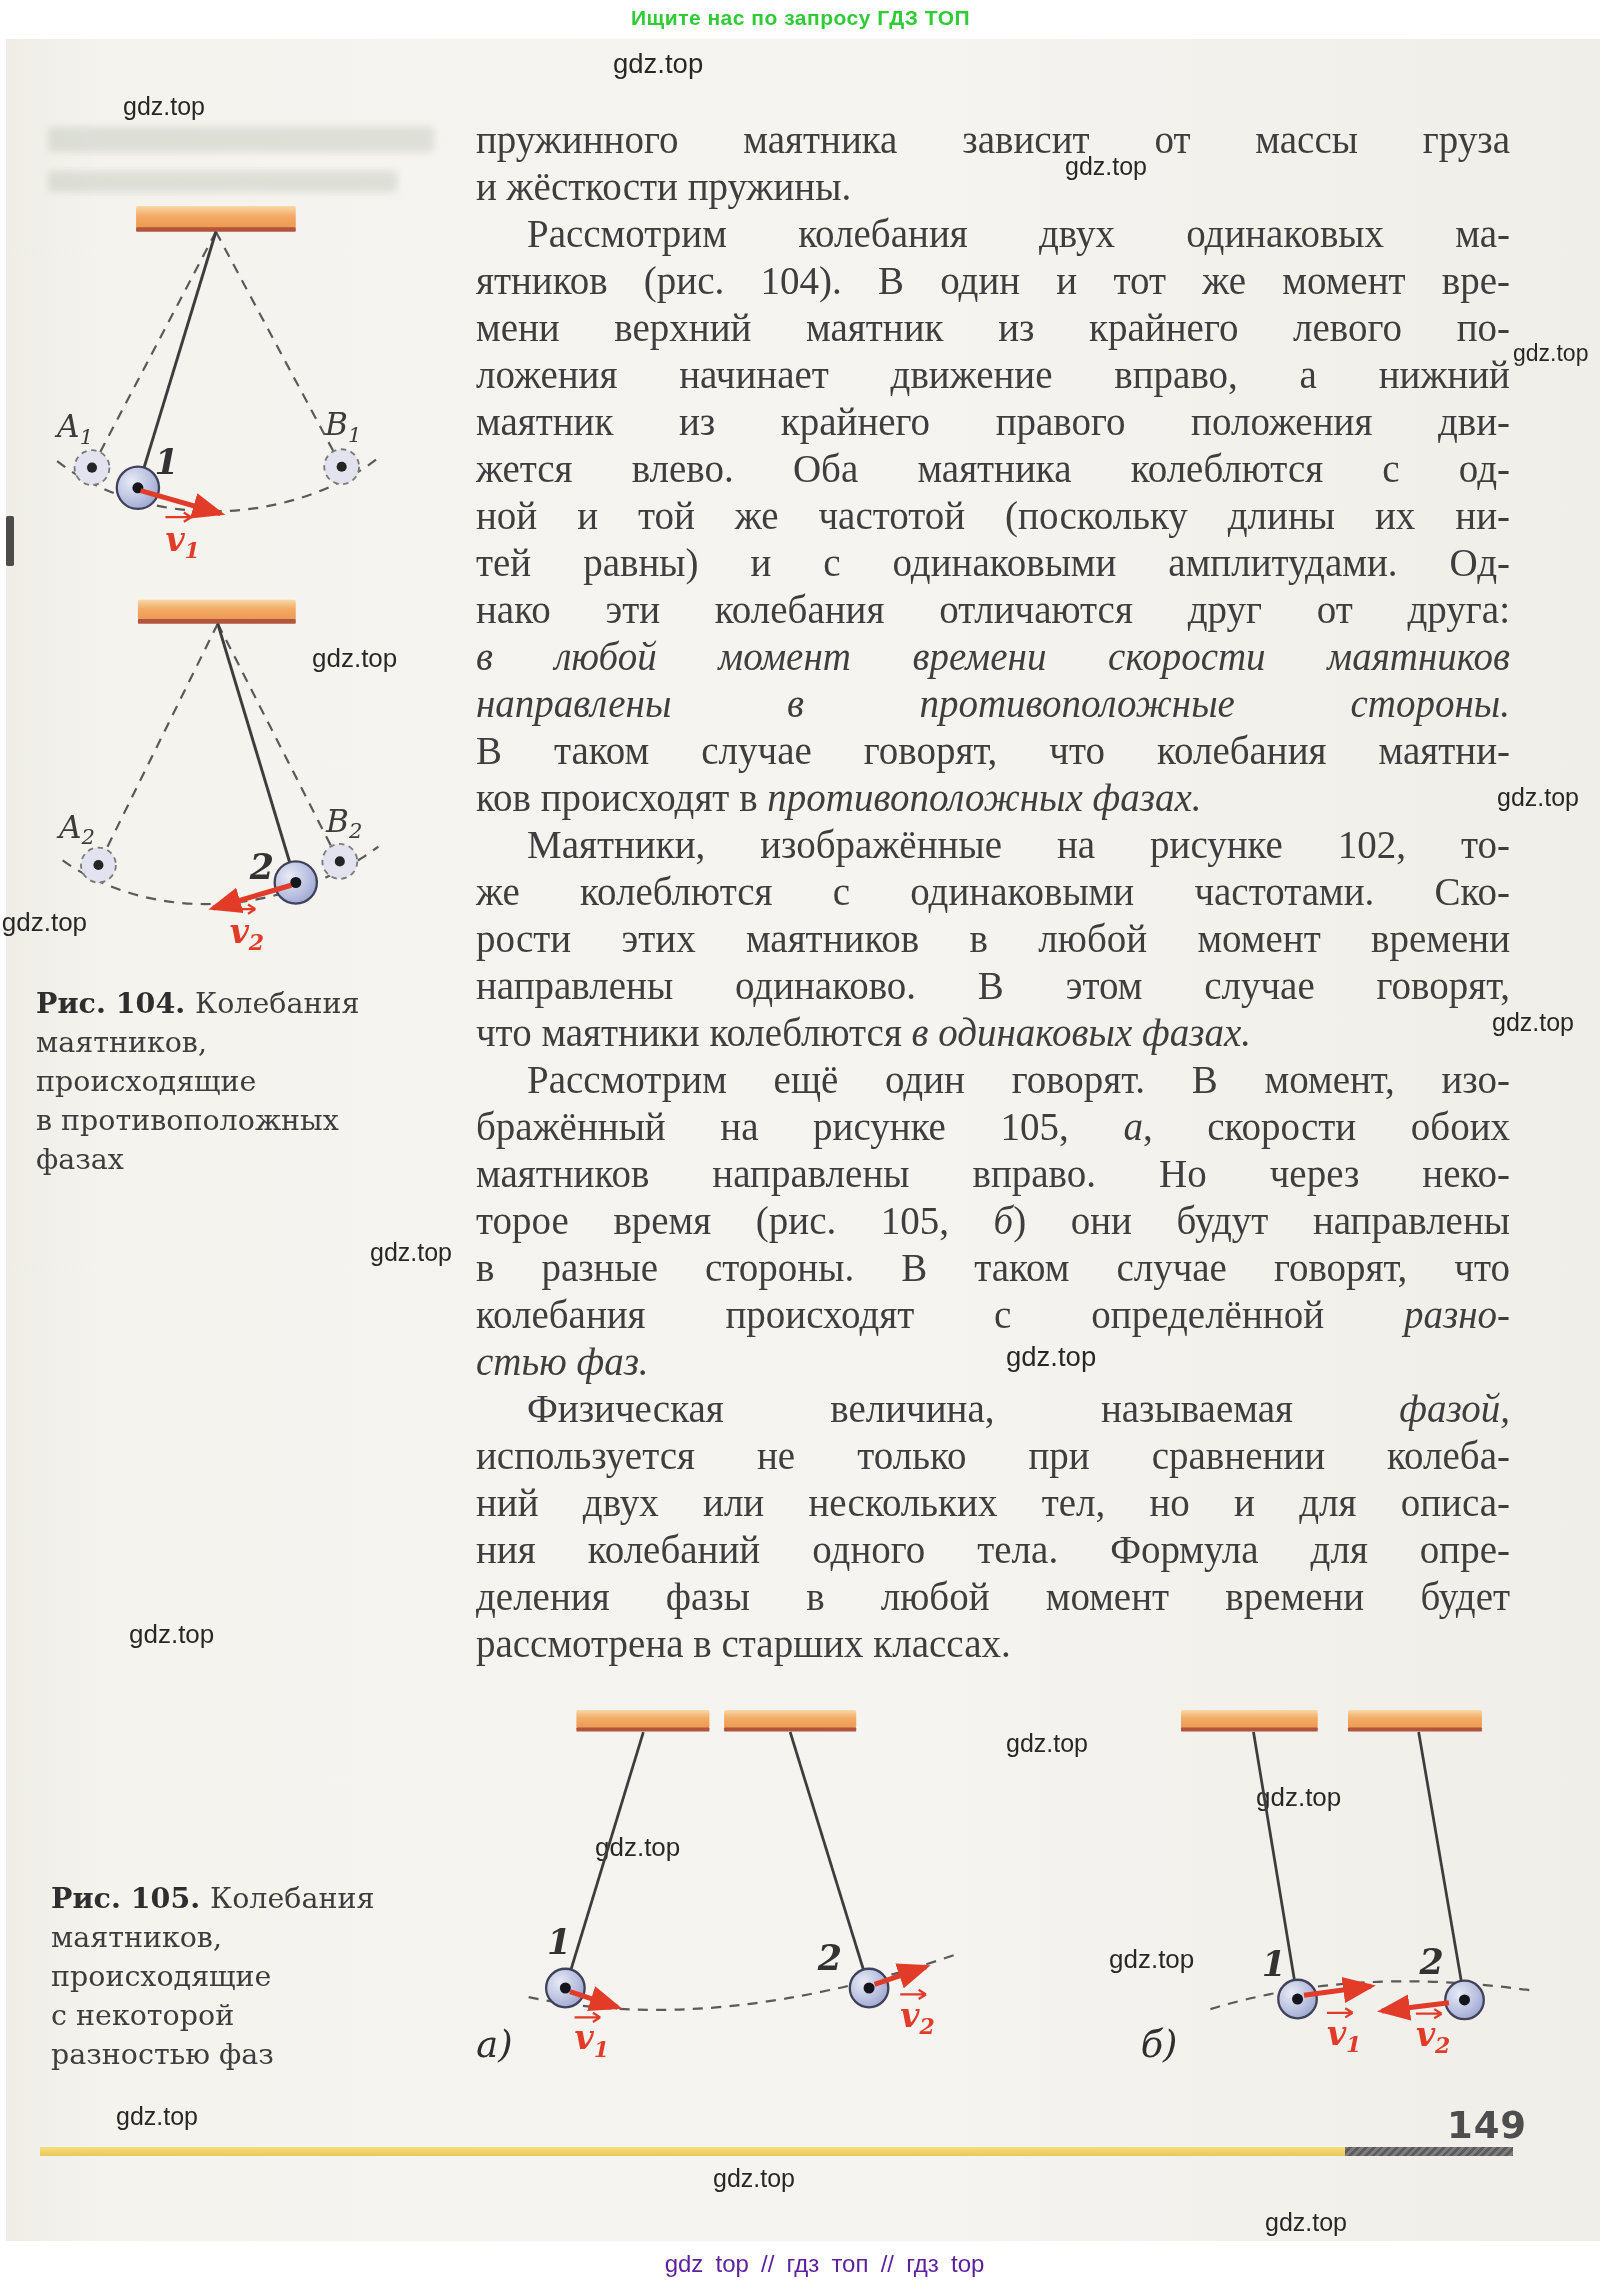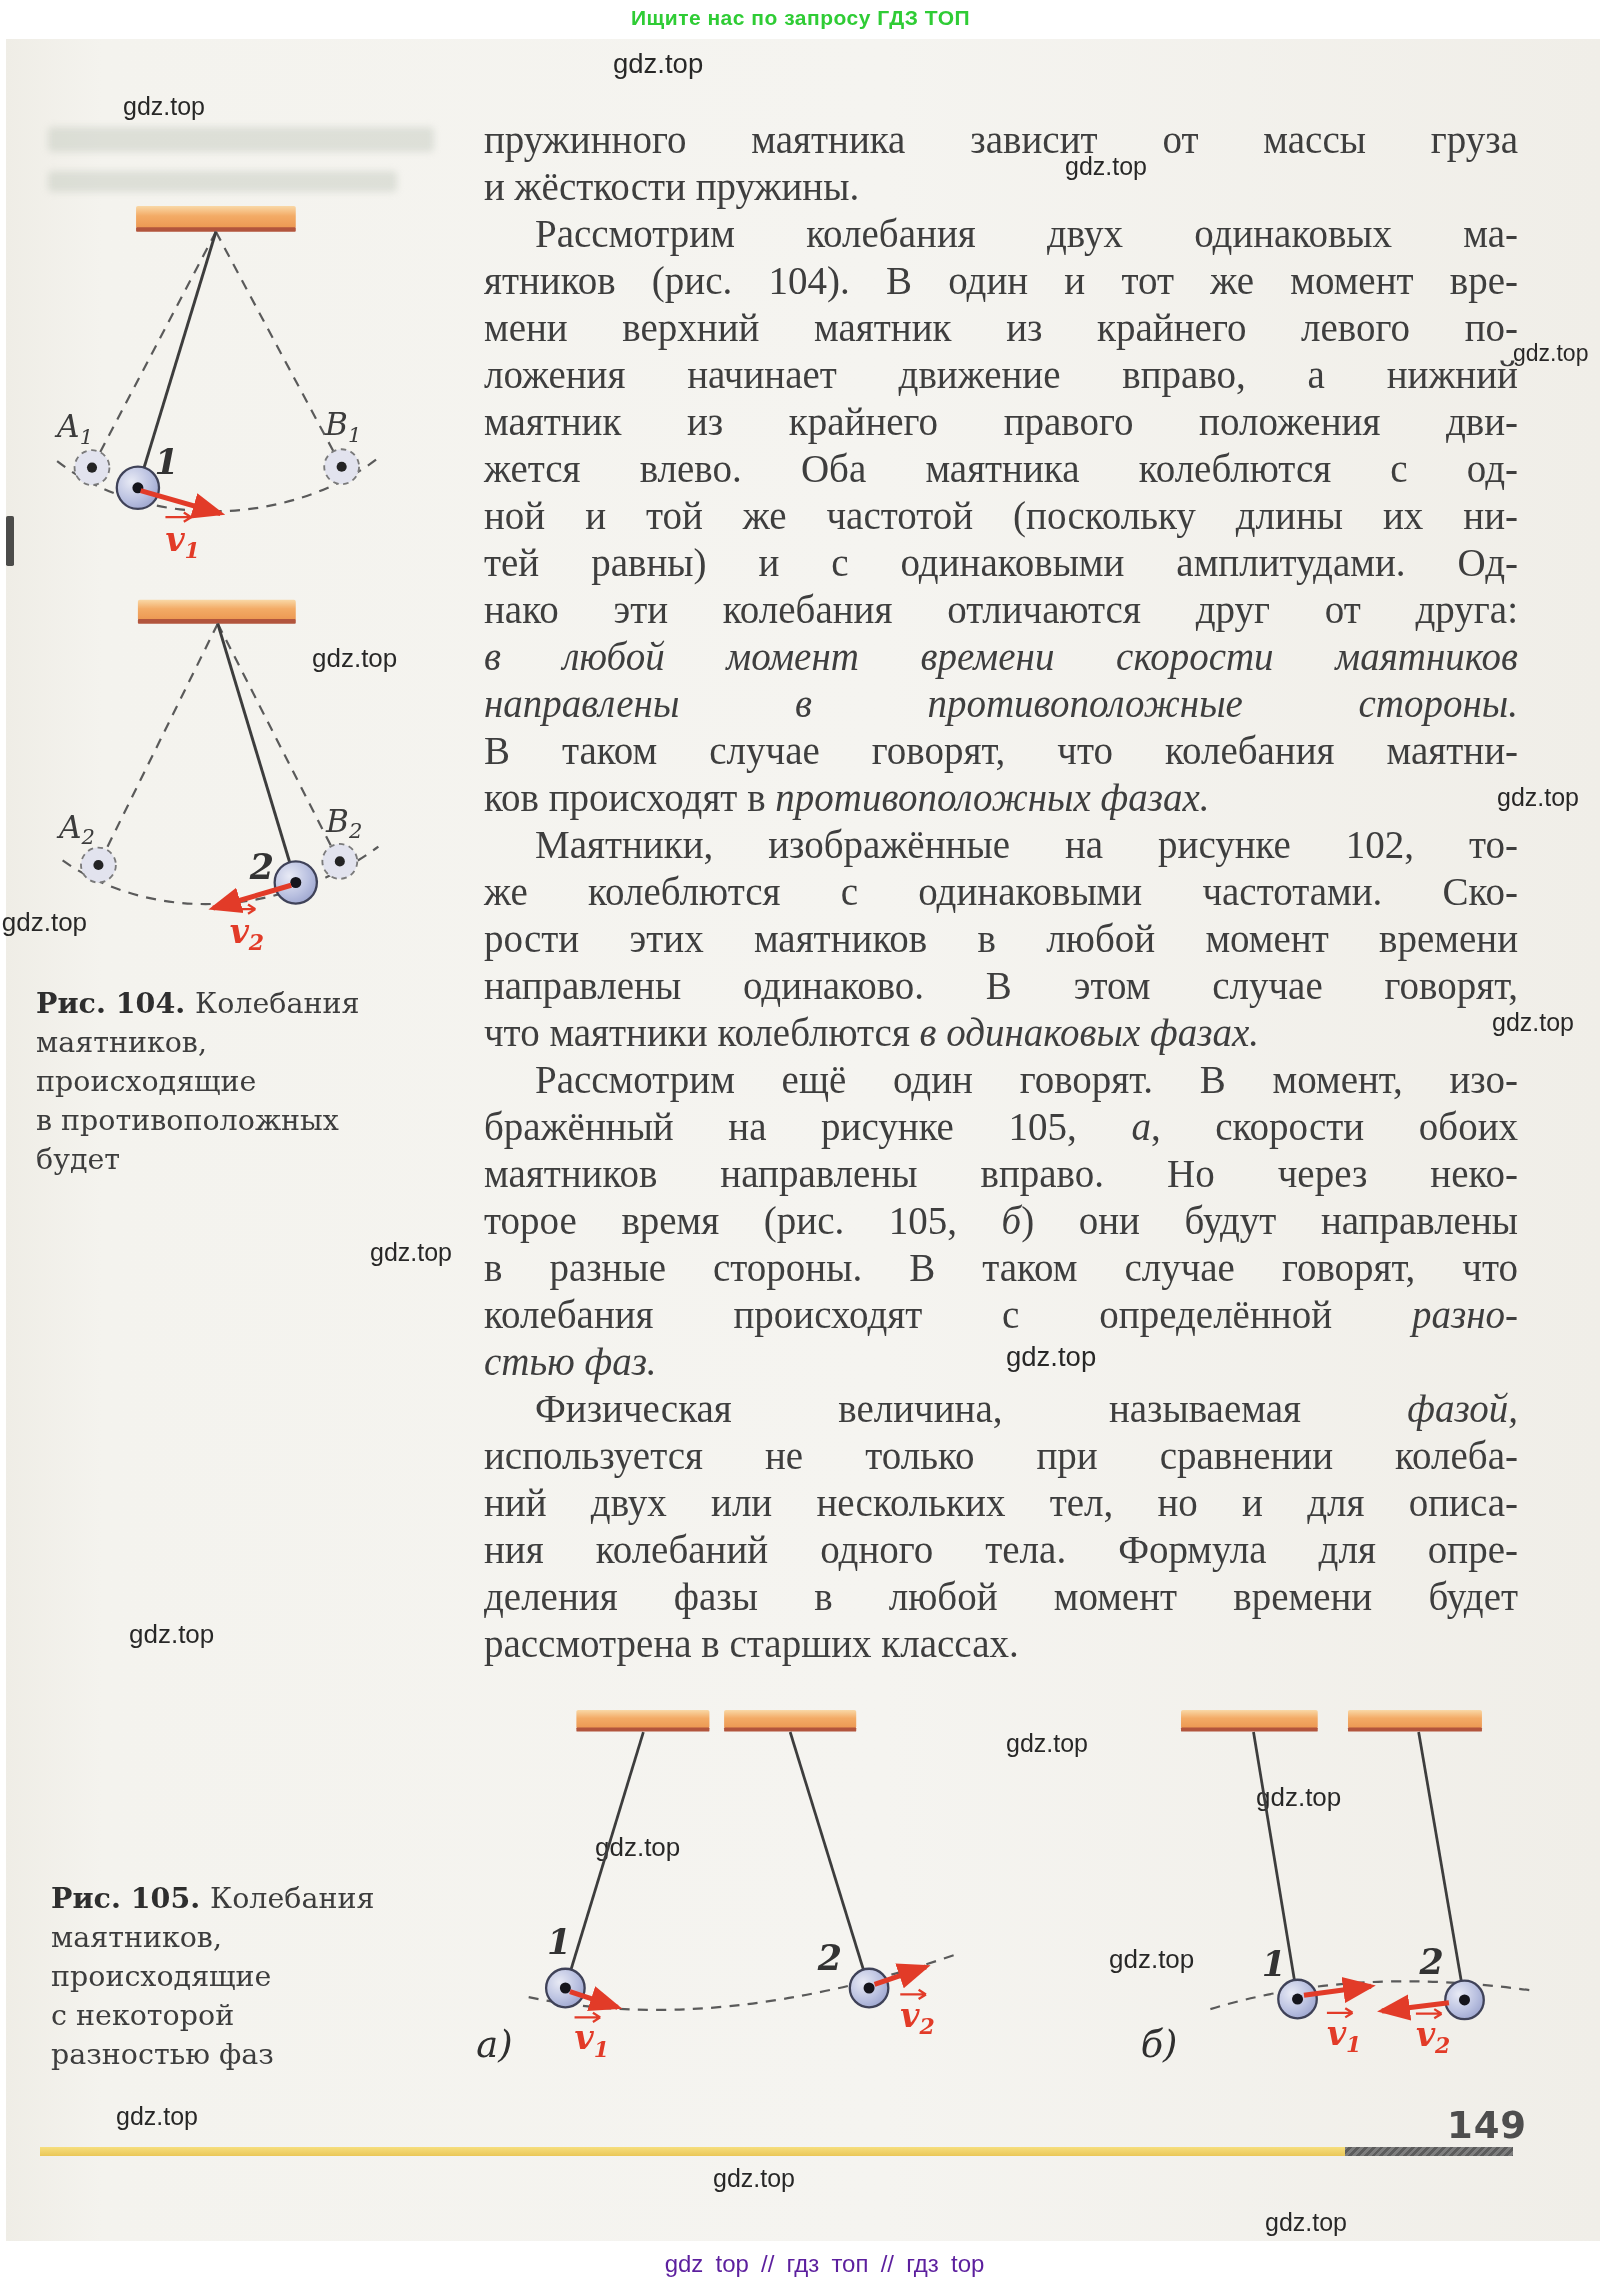--- a/index.html
+++ b/index.html
@@ -14,21 +14,21 @@
   .green-header{
     position:absolute;left:0;top:6.4px;width:100%;text-align:center;
     font-family:"Liberation Sans",sans-serif;font-size:21px;color:#2fcc35;letter-spacing:0.5px;font-weight:bold;
   }
   .wm{
     position:absolute;font-family:"Liberation Sans",sans-serif;color:#161616;opacity:.92;
     white-space:nowrap;
   }
   .textcol{
     position:absolute;left:476px;top:116px;width:1034px;
-    font-size:39px;line-height:47px;color:#3e3e3e;margin-left:8px;
+    font-size:39px;line-height:47px;color:#3e3e3e;
   }
   .tline{height:47px;white-space:normal;text-align:left;}
   .tline.just{text-align:justify;text-align-last:justify;}
   .tline.ind{text-indent:51px;}
   .tline .it{font-style:italic;}
   .caption{
     position:absolute;width:340px;color:#3d3d3d;
     font-family:"DejaVu Serif",serif;font-size:28.5px;line-height:39px;
   }
   .capb{font-weight:bold;color:#2e2e2e;}
@@ -175,21 +175,21 @@
   <text class="num" x="272" y="757">2</text>
   <path d="M250 790 H278 M278 790 l-8 -5 M278 790 l-8 5" stroke="#e23b28" stroke-width="2.5" fill="none"></path>
   <text class="vl" x="250" y="827"><tspan>v</tspan><tspan class="sub" dy="8">2</tspan></text>
 </svg>
 
 <div class="caption" style="left:36px;top:984px;">
     <div class="capline"><span class="capb">Рис. 104. </span>Колебания</div>
     <div class="capline">маятников,</div>
     <div class="capline">происходящие</div>
     <div class="capline">в противоположных</div>
-    <div class="capline">будет</div>
+    <div class="capline">фазах</div>
   </div>
 
 <div class="caption" style="left:51px;top:1879px;">
     <div class="capline"><span class="capb">Рис. 105. </span>Колебания</div>
     <div class="capline">маятников,</div>
     <div class="capline">происходящие</div>
     <div class="capline">с некоторой</div>
     <div class="capline">разностью фаз</div>
   </div>
 

